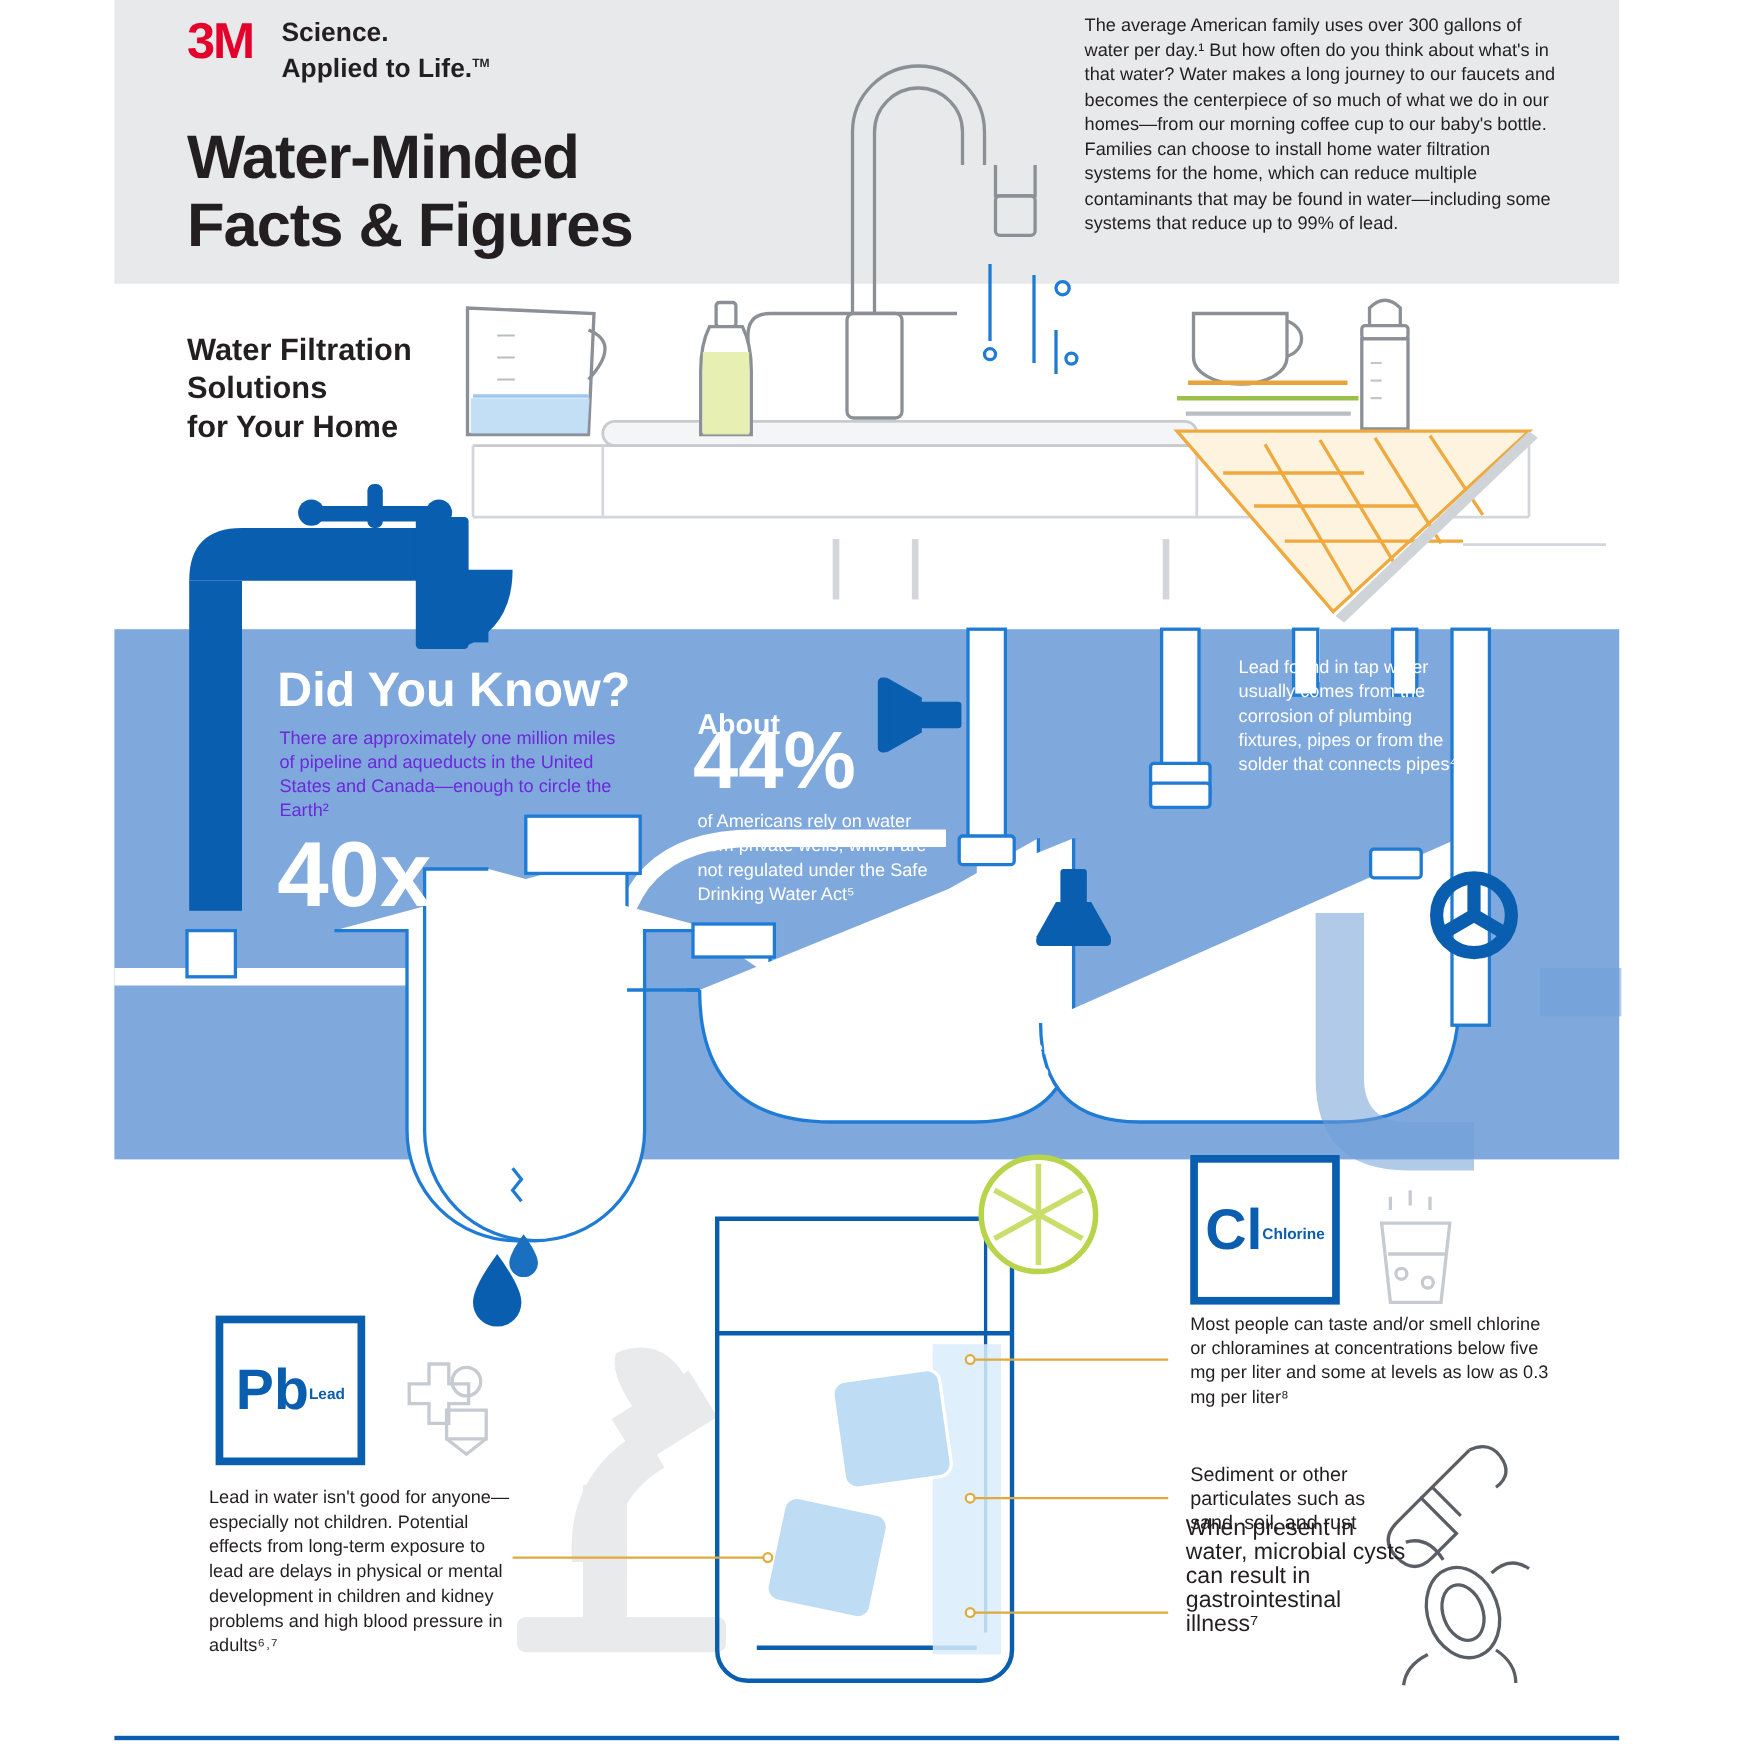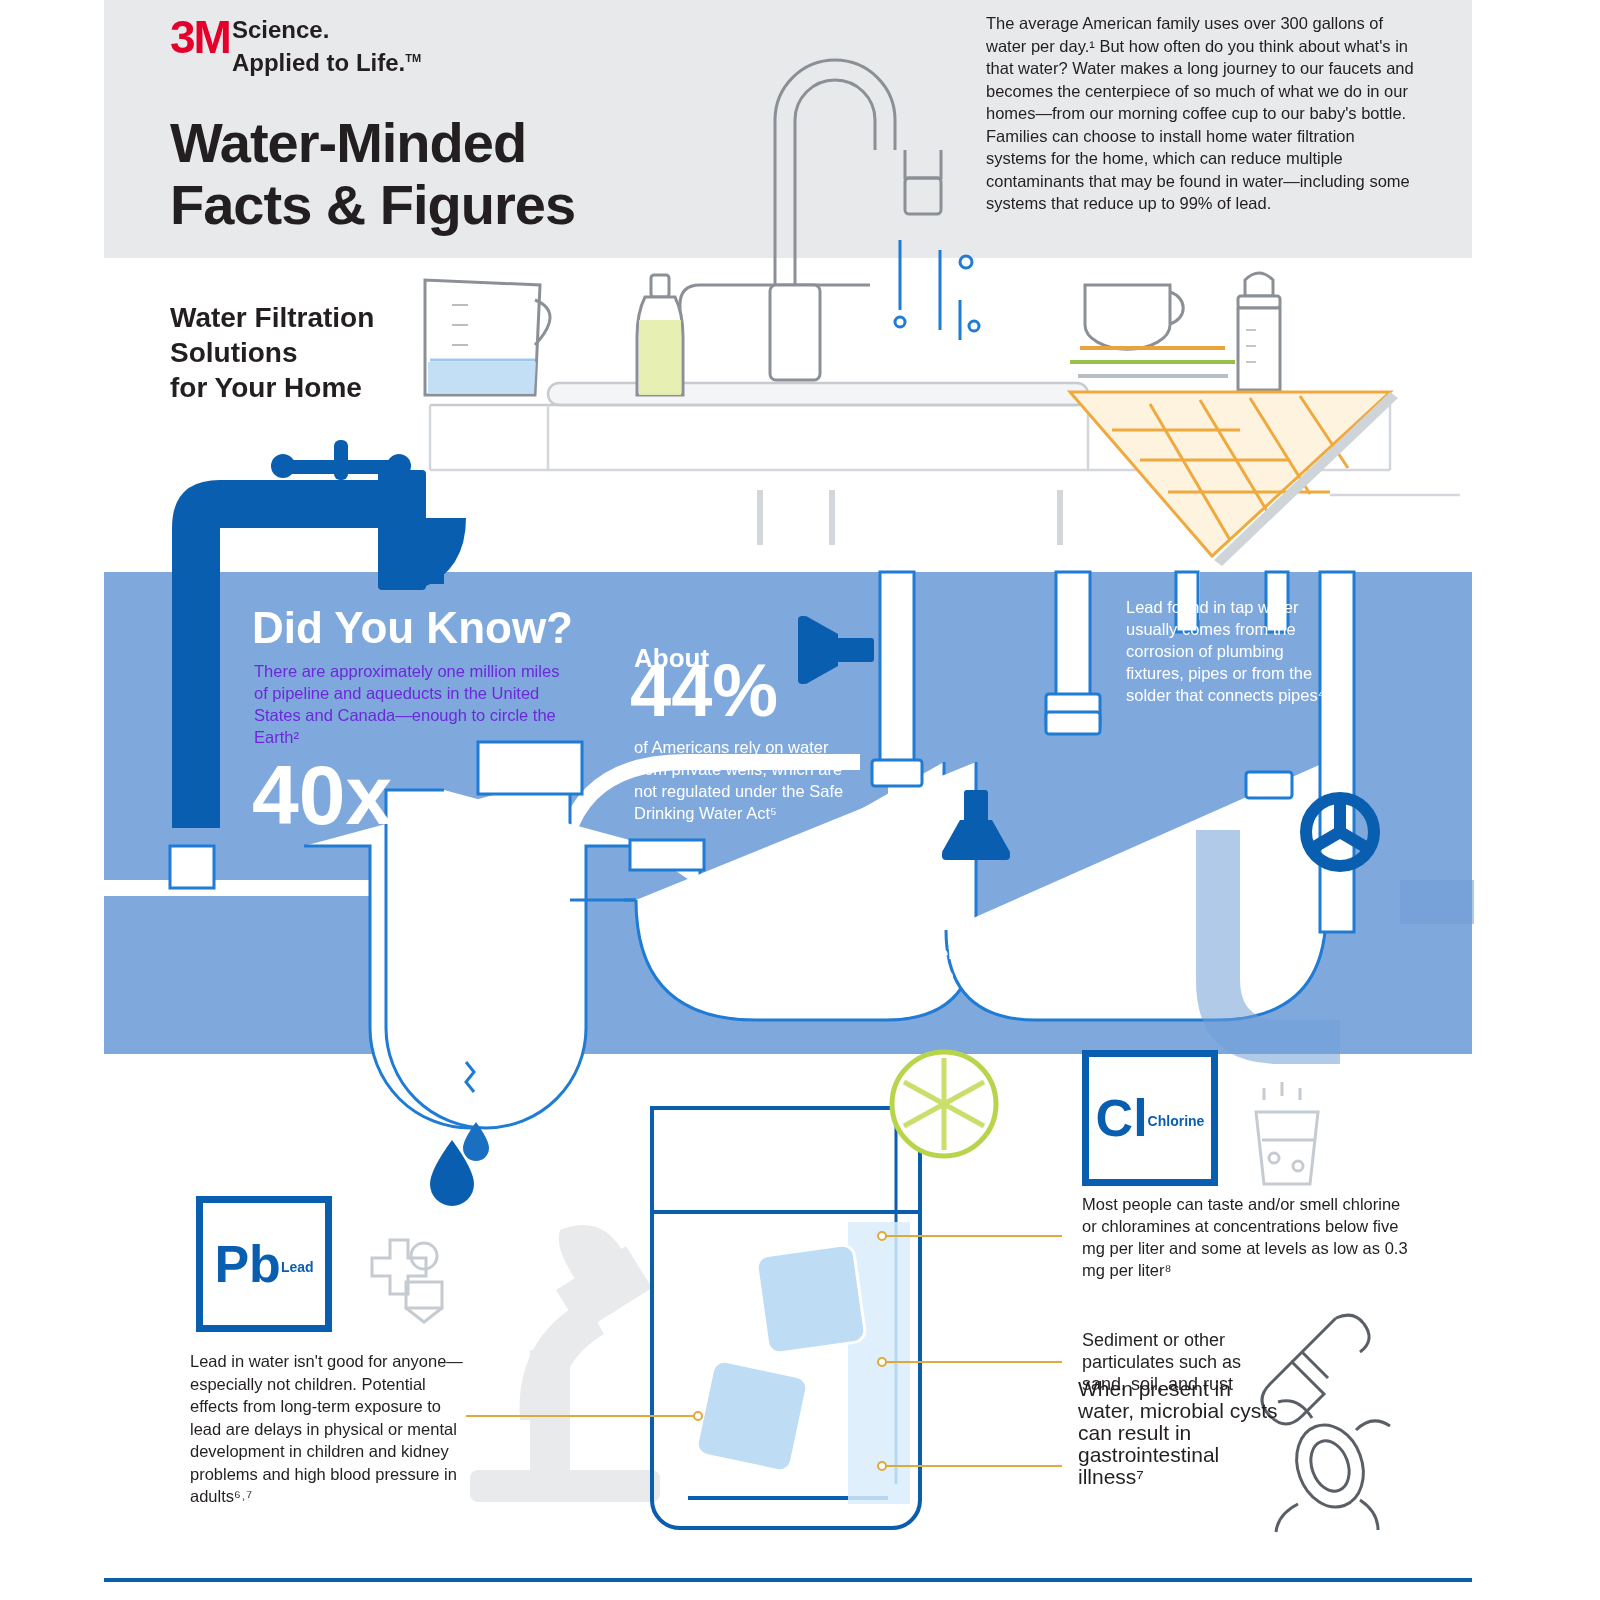--- a/index.html
+++ b/index.html
@@ -13,21 +13,21 @@
   }
   .page{position:absolute;inset:0;}
 
   
   .header-band{
     position:absolute;left:104px;top:0;width:1368px;height:258px;
     background:#e8e9ea;
   }
   .logo{
     position:absolute;left:170px;top:14px;
-    display:flex;align-items:flex-start;gap:2px;
+    display:flex;align-items:flex-start;gap:26px;
   }
   .logo-mark{
     font-family:"Liberation Sans", sans-serif;
     font-weight:bold;font-size:46px;line-height:46px;
     color:#e4002b;letter-spacing:-2px;
   }
   .logo-tag{
     font-size:24px;line-height:28px;font-weight:bold;color:#231f20;
     padding-top:2px;
   }

